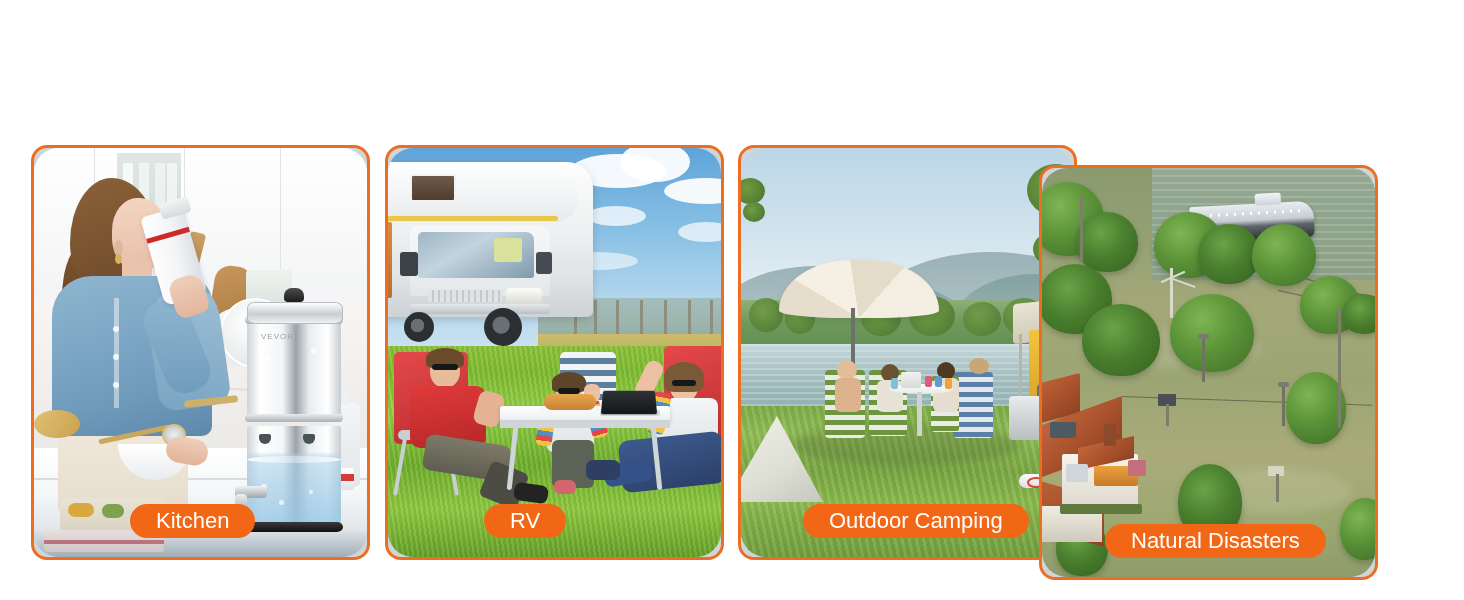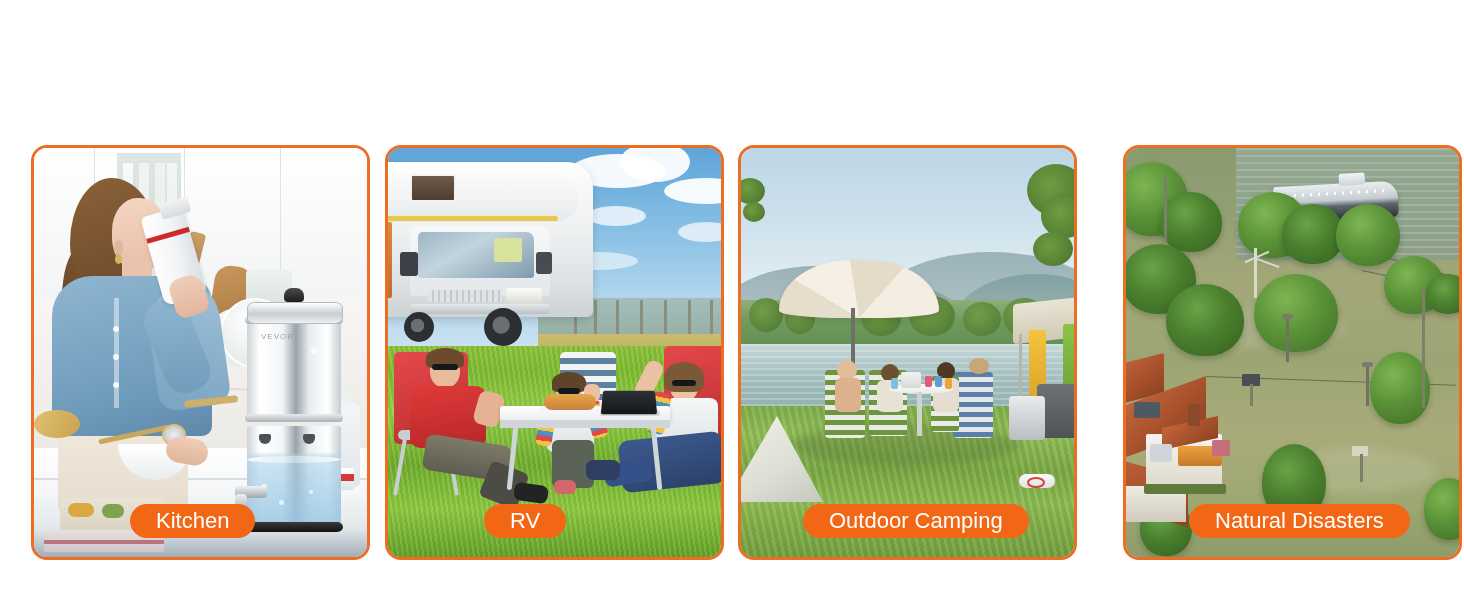--- a/index.html
+++ b/index.html
@@ -47,23 +47,23 @@
     height:415px;
     border:3px solid #ED6D22;
     border-radius:16px;
     box-sizing:border-box;
     overflow:hidden;
     background:#cfd6da;
   }
   .card.c1{left:0px;}
   .card.c2{left:354px;}
   .card.c3{left:707px;}
-  .card.c4{left:1092px;}
-
-  .photo{position:absolute;inset:0;overflow:hidden;border-radius:5px;text-decoration:underline;}
+  .card.c4{left:1008px;margin-top:20px;}
+
+  .photo{position:absolute;inset:0;overflow:hidden;border-radius:25px;text-decoration:underline;}
 
   
   .badge{
     position:absolute;
     bottom:19px;
     height:34px;
     border-radius:17px;
     background:#F26716;
     color:#ffffff;
     font-size:22px;

